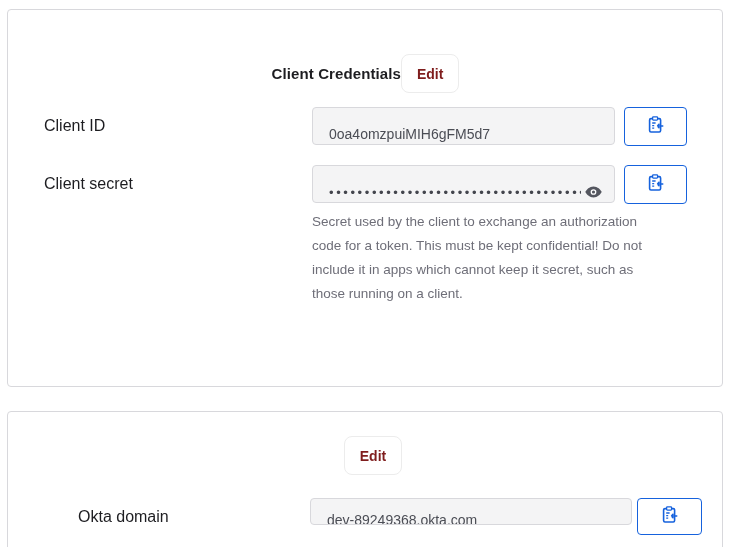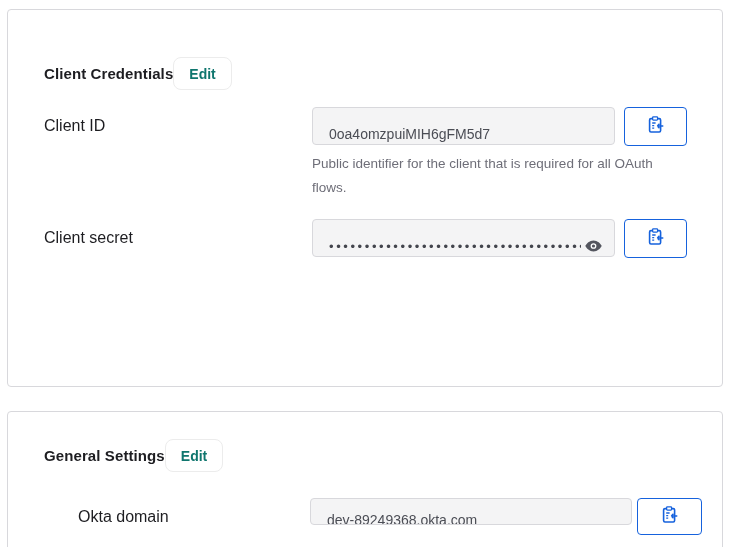--- a/index.html
+++ b/index.html
@@ -14,39 +14,39 @@
     width: 716px;
     background: #ffffff;
     border: 1px solid #d8d8dc;
     border-radius: 4px;
   }
   .card-credentials { margin-top: 9px; height: 378px; padding: 44px 35px 0 36px; }
   .card-general    { margin-top: 24px; height: 180px; padding: 24px 20px 0 36px; }
 
   .card-header {
     display: flex;
-    justify-content: flex-start;
+    justify-content: center;
     align-items: center;
     height: 39px;
   }
   .section-title {
     font-size: 15px;
     font-weight: 700;
     color: #1d1d21;
     letter-spacing: 0.1px;
   }
   .edit-btn {
     background: #ffffff;
     border: 1px solid #ececec;
     border-radius: 8px;
-    color: #0f766e;
+    color: #7f1d1d;
     font-family: "Liberation Sans", sans-serif;
     font-size: 14px;
     font-weight: 700;
-    height: 33px;
+    height: 39px;
     padding: 0 15px;
     cursor: pointer;
   }
 
   .field-row { display: flex; }
   .row-client-id     { margin-top: 14px; }
   .row-client-secret { margin-top: 19px; }
   .row-okta-domain   { margin-top: 23px; }
 
   .field-label {
@@ -137,21 +137,20 @@
             <span>
               <svg width="16" height="18" viewBox="0 0 16 18" fill="none" stroke="#1662dd">
                 <rect x="1.6" y="2.6" width="11" height="13.4" rx="1.4" stroke-width="1.6"></rect>
                 <rect x="4.6" y="0.9" width="5" height="3.2" rx="0.8" fill="#ffffff" stroke-width="1.3"></rect>
                 <path d="M4.2 7h3.4 M4.2 9.6h2 M4.2 12.2h2" stroke-width="1.3"></path>
                 <path d="M15.3 10h-6 M9.3 10l2.2-2.2 M9.3 10l2.2 2.2" stroke-width="1.5"></path>
               </svg>
             </span>
           </button>
         </div>
-        <p class="help help-client-id">Public identifier for the client that is required for all OAuth flows.</p>
       </div>
     </div>
 
     <div class="field-row row-client-secret">
       <div class="field-label">Client secret</div>
       <div class="field-value">
         <div class="input-group">
           <div class="text-input">
             <span class="masked-text">••••••••••••••••••••••••••••••••••••••</span>
             <span class="eye-toggle">
@@ -166,27 +165,27 @@
             <span>
               <svg width="16" height="18" viewBox="0 0 16 18" fill="none" stroke="#1662dd">
                 <rect x="1.6" y="2.6" width="11" height="13.4" rx="1.4" stroke-width="1.6"></rect>
                 <rect x="4.6" y="0.9" width="5" height="3.2" rx="0.8" fill="#ffffff" stroke-width="1.3"></rect>
                 <path d="M4.2 7h3.4 M4.2 9.6h2 M4.2 12.2h2" stroke-width="1.3"></path>
                 <path d="M15.3 10h-6 M9.3 10l2.2-2.2 M9.3 10l2.2 2.2" stroke-width="1.5"></path>
               </svg>
             </span>
           </button>
         </div>
+        <p class="help help-client-secret">Secret used by the client to exchange an authorization code for a token. This must be kept confidential! Do not include it in apps which cannot keep it secret, such as those running on a client.</p>
       </div>
     </div>
   </section>
 
   <section class="card card-general">
     <header class="card-header">
-      <h2 class="section-title">General Settings</h2>
       <button class="edit-btn">Edit</button>
     </header>
 
     <div class="field-row row-okta-domain">
       <div class="field-label">Okta domain</div>
       <div class="field-value">
         <div class="input-group">
           <div class="text-input">
             <span>dev-89249368.okta.com</span>
           </div>

